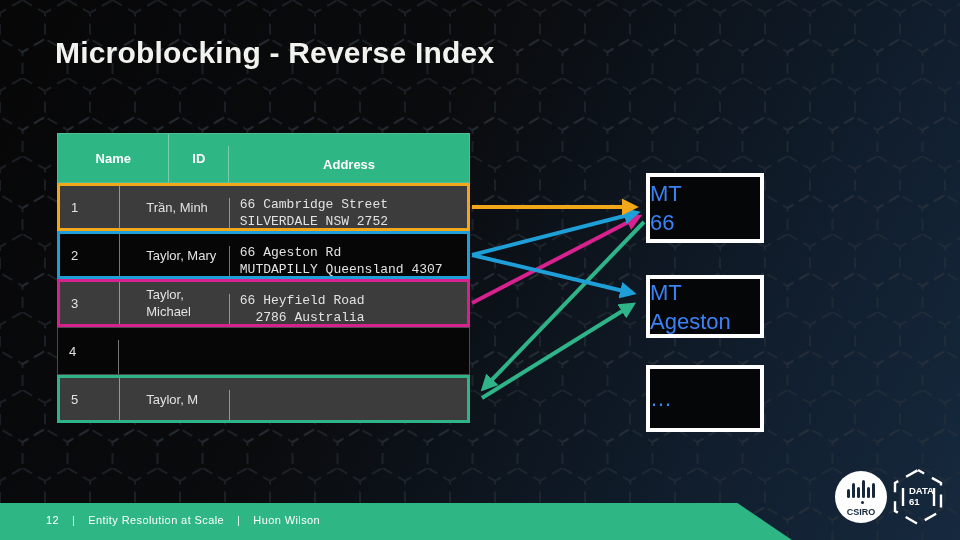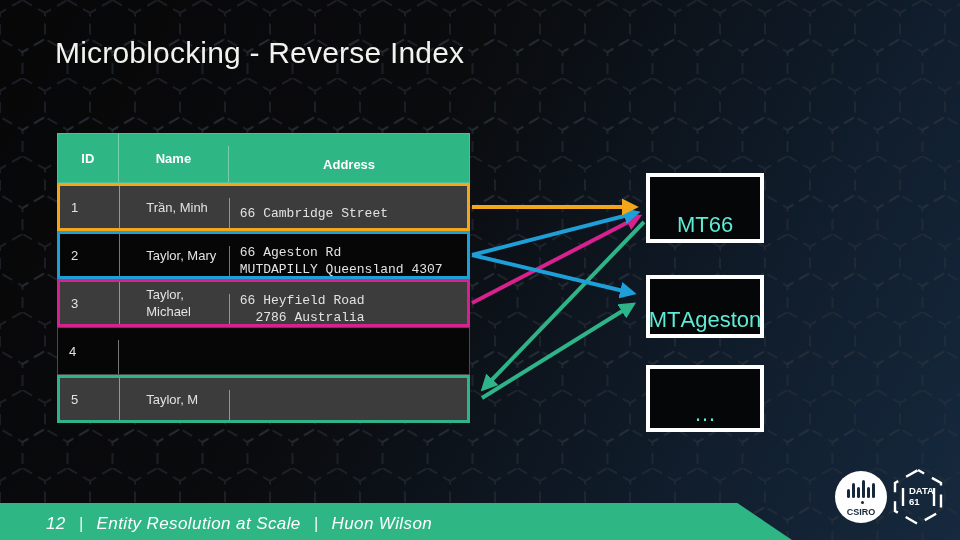--- a/index.html
+++ b/index.html
@@ -4,21 +4,21 @@
 <style>
   html,body{margin:0;padding:0;background:#000;}
   .slide{
     position:relative;width:960px;height:540px;overflow:hidden;
     font-family:"Liberation Sans",sans-serif;
     background:linear-gradient(118deg,#070708 0%,#0a0b0d 40%,#101d2c 75%,#16293e 100%);
   }
   .hex-bg{position:absolute;inset:0;pointer-events:none;}
   .slide-title{
     position:absolute;left:55px;top:36px;margin:0;
-    font-size:30px;font-weight:normal;color:#f2f2ee;letter-spacing:.2px;
+    font-size:30px;font-weight:bold;color:#f2f2ee;letter-spacing:.2px;
   }
   
   .rtable{position:absolute;left:57px;top:133px;width:413px;}
   .t-row{display:flex;height:48px;box-sizing:border-box;border:1px solid rgba(255,255,255,.28);}
   .t-head{height:50px;background:#2fb685;border:1px solid rgba(255,255,255,.15);}
   .t-row.hl{border-width:3px;border-style:solid;}
   .hl-orange{border-color:#f2a71b;}
   .hl-blue{border-color:#1e9fd8;}
   .hl-pink{border-color:#d6218e;}
   .hl-teal{border-color:#2eb488;}
@@ -30,36 +30,36 @@
   .t-head .cell{color:#fff;font-weight:bold;align-items:center;border-left-color:rgba(255,255,255,.35);}
   .c-id{width:60px;padding-left:11px;}
   .c-name{width:111px;padding-left:26px;}
   .c-addr{width:242px;padding-left:10px;margin-top:12px;}
   .t-head .c-id,.t-head .c-name,.t-head .c-addr{padding-left:0;}
   .c-addr span{white-space:pre-wrap;font-family:Liberation Mono, monospace;}
   
   .block{
     position:absolute;left:646px;width:118px;box-sizing:border-box;
     border:4px solid #fff;background:#050608;
-    display:flex;flex-direction:row;align-items:flex-end;justify-content:center;
-    color:#5eead4;font-size:22px;line-height:29px;
+    display:flex;flex-direction:column;align-items:flex-start;justify-content:center;
+    color:#3b82f6;font-size:22px;line-height:29px;
   }
   .block-1{top:173px;height:70px;}
   .block-2{top:275px;height:63px;}
   .block-3{top:365px;height:67px;}
   
   .arrows{position:absolute;inset:0;pointer-events:none;}
   
   .footer-bar{
     position:absolute;left:0;top:503px;width:792px;height:37px;background:#2fb685;
     clip-path:polygon(0 0,93.1% 0,100% 100%,0 100%);
   }
   .footer-text{
     position:absolute;left:46px;top:514px;display:inline-flex;gap:13px;align-items:flex-end;
-    color:#fff;font-size:17px;letter-spacing:.4px;font-style:italic;
+    color:#fff;font-size:11px;letter-spacing:.4px;
   }
   .footer-text .sep{opacity:.9;}
   .logos{position:absolute;right:12px;top:462px;pointer-events:none;}
 </style>
 </head>
 <body>
 
 <div class="slide">
 
   <svg class="hex-bg" width="960" height="540">
@@ -69,30 +69,31 @@
         <path d="M45,39 L67.5,52 L67.5,78 L45,91 L22.5,78 L22.5,52 Z" fill="none" stroke="#2a313b" stroke-width="2" stroke-dasharray="11 7" opacity="0.55"></path>
       </pattern>
     </defs>
     <rect width="960" height="540" fill="url(#hex)"></rect>
   </svg>
 
   <h1 class="slide-title">Microblocking - Reverse Index</h1>
 
   <div class="rtable">
     <div class="t-row t-head">
+      <div class="cell c-name">Name</div>
       <div class="cell c-id">ID</div>
-      <div class="cell c-name">Name</div>
       <div class="cell c-addr">Address</div>
     </div>
 
     <div class="t-row hl hl-orange bg-a">
       <div class="cell c-id">1</div>
       <div class="cell c-name">Trần, Minh</div>
       <div class="cell c-addr">
         <span>66 Cambridge Street</span>
+        <span>SILVERDALE NSW 2752</span>
       </div>
     </div>
 
     <div class="t-row hl hl-blue bg-b">
       <div class="cell c-id">2</div>
       <div class="cell c-name">Taylor, Mary</div>
       <div class="cell c-addr">
         <span>66 Ageston Rd</span>
         <span>MUTDAPILLY Queensland 4307</span>
       </div>

